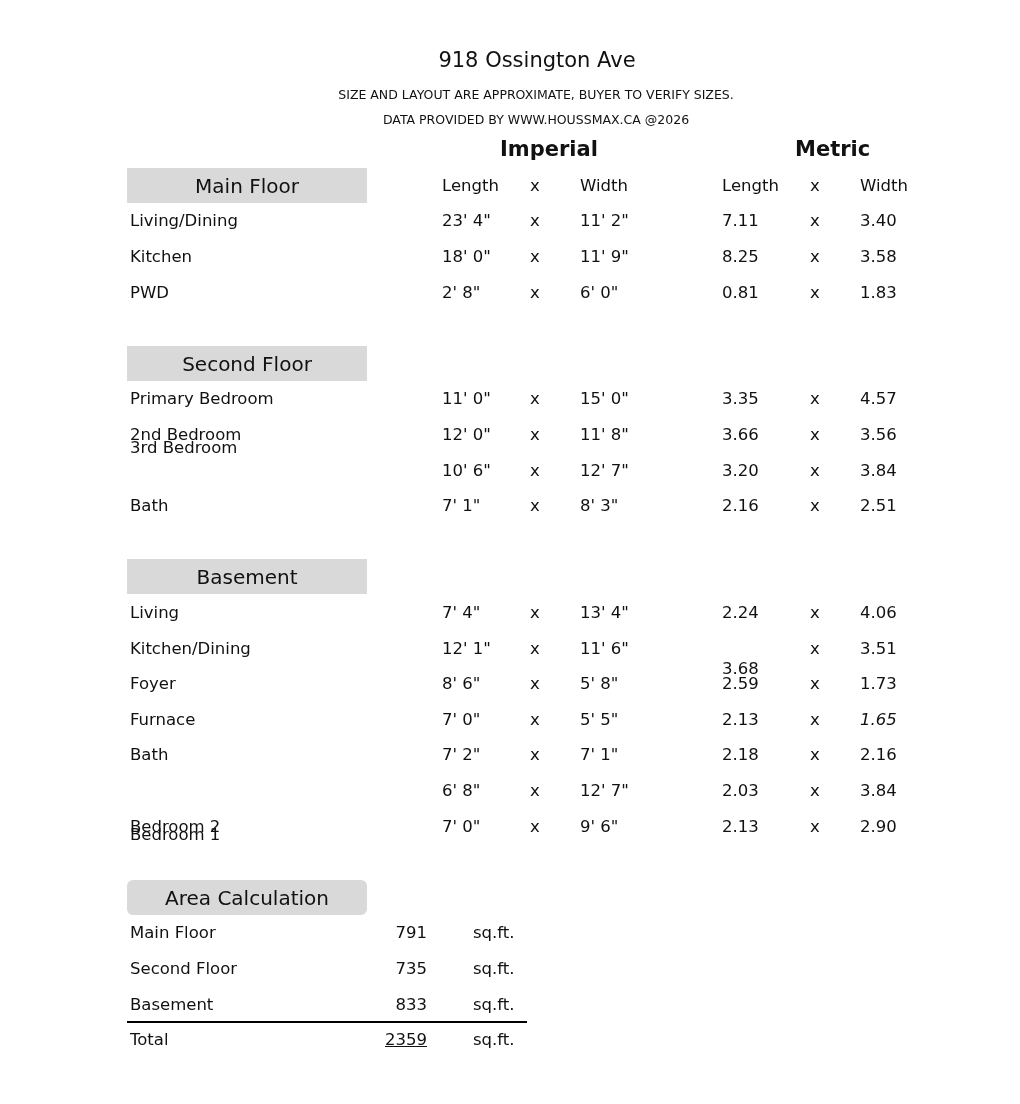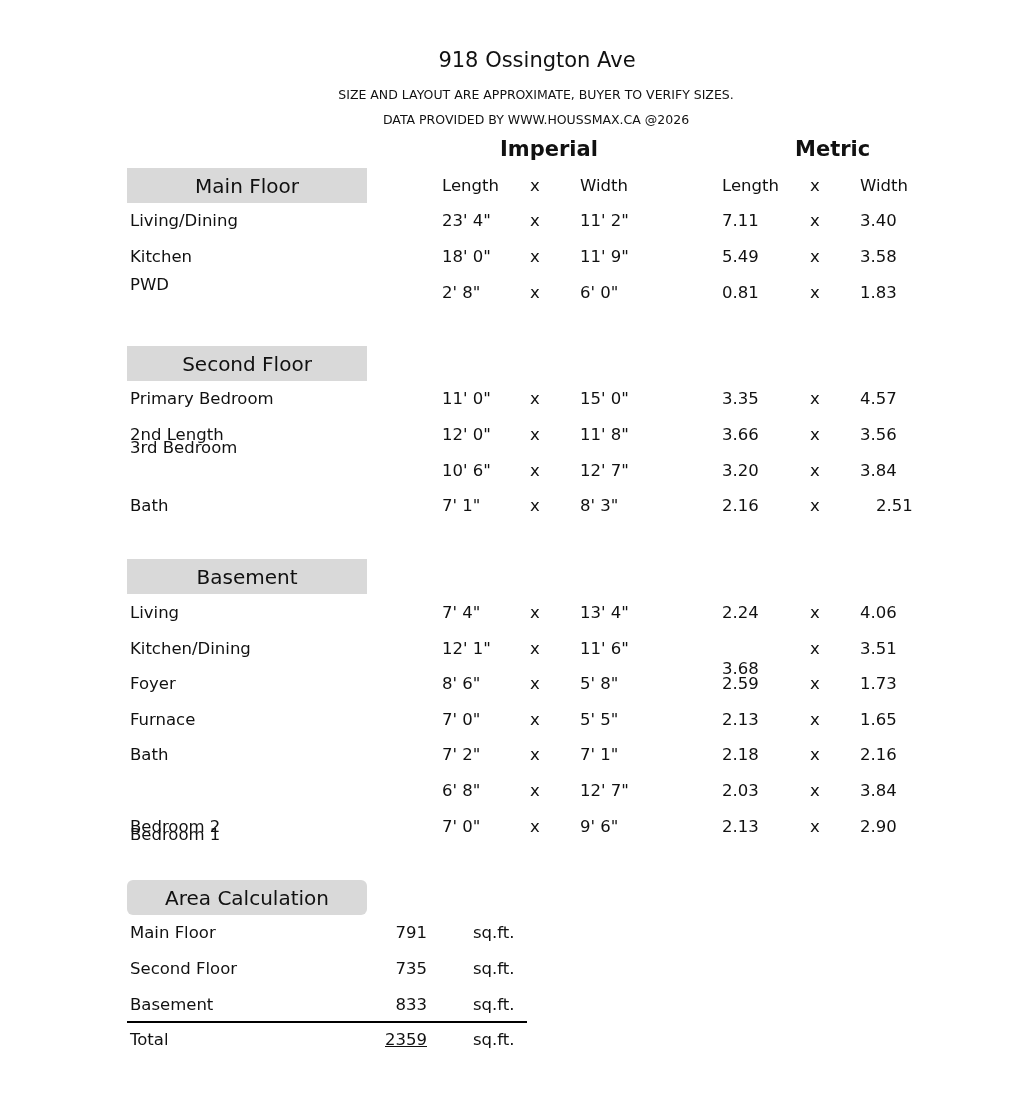--- a/index.html
+++ b/index.html
@@ -54,47 +54,47 @@
   <div class="cell c-iw" style="top:211px;">11' 2"</div>
   <div class="cell c-ml" style="top:211px;">7.11</div>
   <div class="cell c-mx" style="top:211px;">x</div>
   <div class="cell c-mw" style="top:211px;">3.40</div>
 </div>
 <div>
   <div class="cell c-room" style="top:247px;">Kitchen</div>
   <div class="cell c-il" style="top:247px;">18' 0"</div>
   <div class="cell c-ix" style="top:247px;">x</div>
   <div class="cell c-iw" style="top:247px;">11' 9"</div>
-  <div class="cell c-ml" style="top:247px;">5.49</div>
+  <div class="cell c-ml" style="top:247px;">8.25</div>
   <div class="cell c-mx" style="top:247px;">x</div>
   <div class="cell c-mw" style="top:247px;">3.58</div>
 </div>
 <div>
-  <div class="cell c-room" style="top:275px;">PWD</div>
+  <div class="cell c-room" style="top:283px;">PWD</div>
   <div class="cell c-il" style="top:283px;">2' 8"</div>
   <div class="cell c-ix" style="top:283px;">x</div>
   <div class="cell c-iw" style="top:283px;">6' 0"</div>
   <div class="cell c-ml" style="top:283px;">0.81</div>
   <div class="cell c-mx" style="top:283px;">x</div>
   <div class="cell c-mw" style="top:283px;">1.83</div>
 </div>
 
 <div class="sec-header" style="top:346px;">Second Floor</div>
 
 <div>
   <div class="cell c-room" style="top:389px;">Primary Bedroom</div>
   <div class="cell c-il" style="top:389px;">11' 0"</div>
   <div class="cell c-ix" style="top:389px;">x</div>
   <div class="cell c-iw" style="top:389px;">15' 0"</div>
   <div class="cell c-ml" style="top:389px;">3.35</div>
   <div class="cell c-mx" style="top:389px;">x</div>
   <div class="cell c-mw" style="top:389px;">4.57</div>
 </div>
 <div>
-  <div class="cell c-room" style="top:425px;">2nd Length</div>
+  <div class="cell c-room" style="top:425px;">2nd Bedroom</div>
   <div class="cell c-il" style="top:425px;">12' 0"</div>
   <div class="cell c-ix" style="top:425px;">x</div>
   <div class="cell c-iw" style="top:425px;">11' 8"</div>
   <div class="cell c-ml" style="top:425px;">3.66</div>
   <div class="cell c-mx" style="top:425px;">x</div>
   <div class="cell c-mw" style="top:425px;">3.56</div>
 </div>
 <div>
   <div class="cell c-room" style="top:438px;">3rd Bedroom</div>
   <div class="cell c-il" style="top:461px;">10' 6"</div>
@@ -104,21 +104,21 @@
   <div class="cell c-mx" style="top:461px;">x</div>
   <div class="cell c-mw" style="top:461px;">3.84</div>
 </div>
 <div>
   <div class="cell c-room" style="top:496px;">Bath</div>
   <div class="cell c-il" style="top:496px;">7' 1"</div>
   <div class="cell c-ix" style="top:496px;">x</div>
   <div class="cell c-iw" style="top:496px;">8' 3"</div>
   <div class="cell c-ml" style="top:496px;">2.16</div>
   <div class="cell c-mx" style="top:496px;">x</div>
-  <div class="cell c-mw" style="top:496px;margin-left:16px;">2.51</div>
+  <div class="cell c-mw" style="top:496px;">2.51</div>
 </div>
 
 <div class="sec-header" style="top:559px;">Basement</div>
 
 <div>
   <div class="cell c-room" style="top:603px;">Living</div>
   <div class="cell c-il" style="top:603px;">7' 4"</div>
   <div class="cell c-ix" style="top:603px;">x</div>
   <div class="cell c-iw" style="top:603px;">13' 4"</div>
   <div class="cell c-ml" style="top:603px;">2.24</div>
@@ -143,21 +143,21 @@
   <div class="cell c-mx" style="top:674px;">x</div>
   <div class="cell c-mw" style="top:674px;">1.73</div>
 </div>
 <div>
   <div class="cell c-room" style="top:710px;">Furnace</div>
   <div class="cell c-il" style="top:710px;">7' 0"</div>
   <div class="cell c-ix" style="top:710px;">x</div>
   <div class="cell c-iw" style="top:710px;">5' 5"</div>
   <div class="cell c-ml" style="top:710px;">2.13</div>
   <div class="cell c-mx" style="top:710px;">x</div>
-  <div class="cell c-mw" style="top:710px;">1.65</div>
+  <div class="cell c-mw" style="top:710px;font-style:italic;">1.65</div>
 </div>
 <div>
   <div class="cell c-room" style="top:745px;">Bath</div>
   <div class="cell c-il" style="top:745px;">7' 2"</div>
   <div class="cell c-ix" style="top:745px;">x</div>
   <div class="cell c-iw" style="top:745px;">7' 1"</div>
   <div class="cell c-ml" style="top:745px;">2.18</div>
   <div class="cell c-mx" style="top:745px;">x</div>
   <div class="cell c-mw" style="top:745px;">2.16</div>
 </div>

